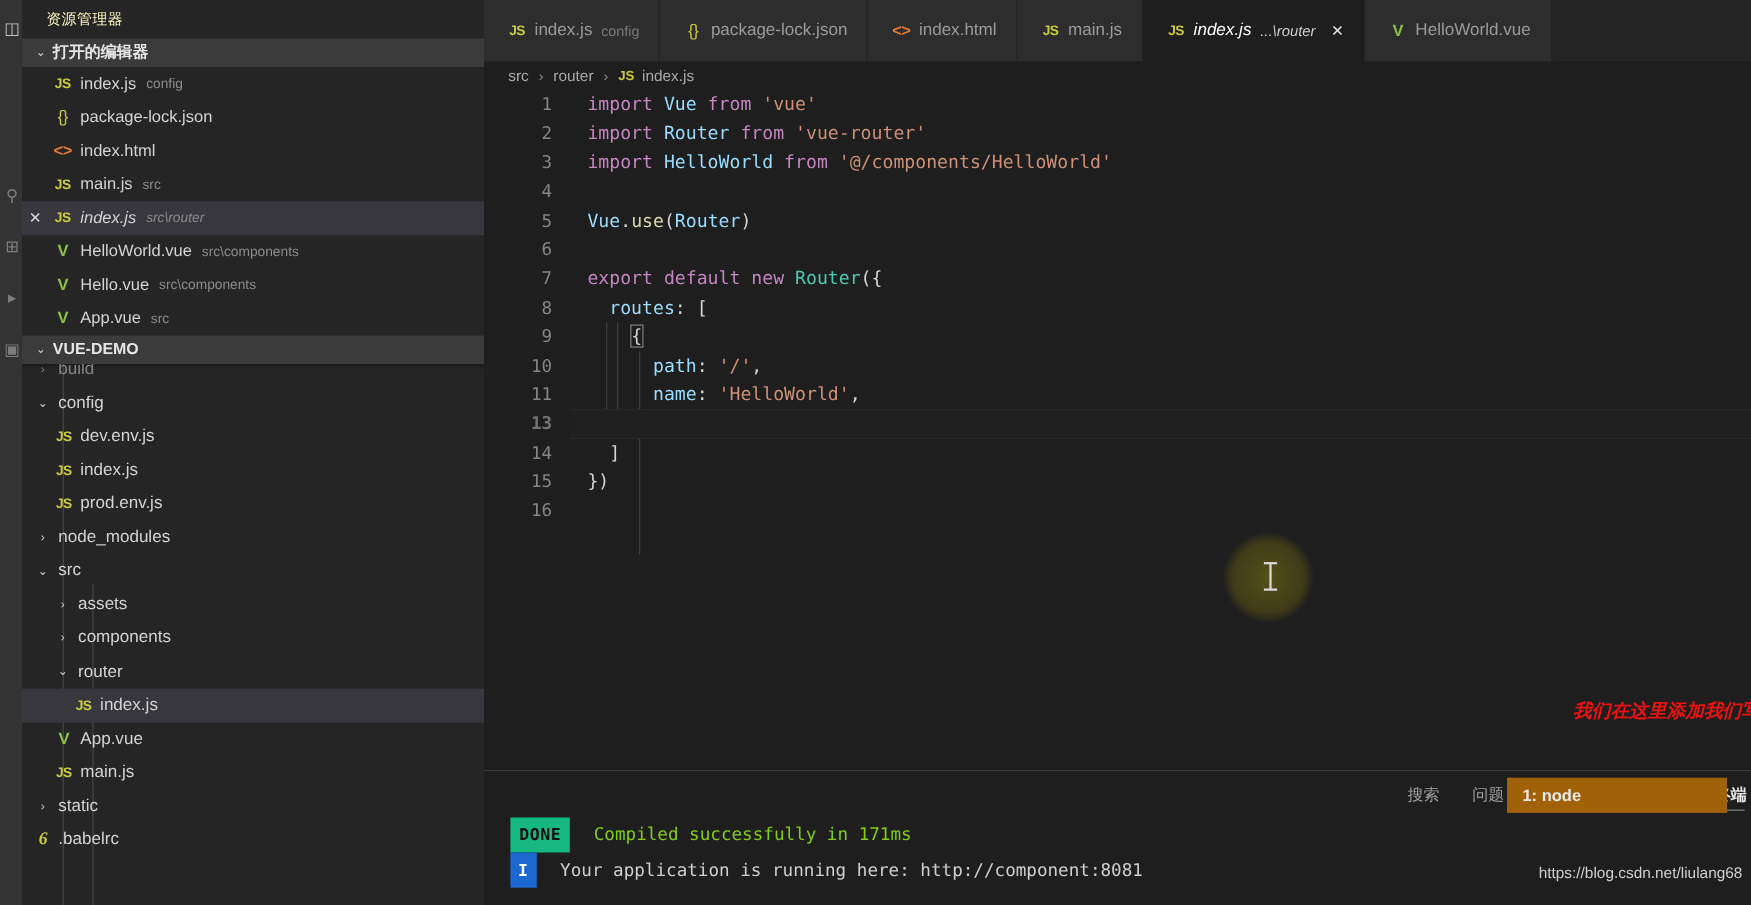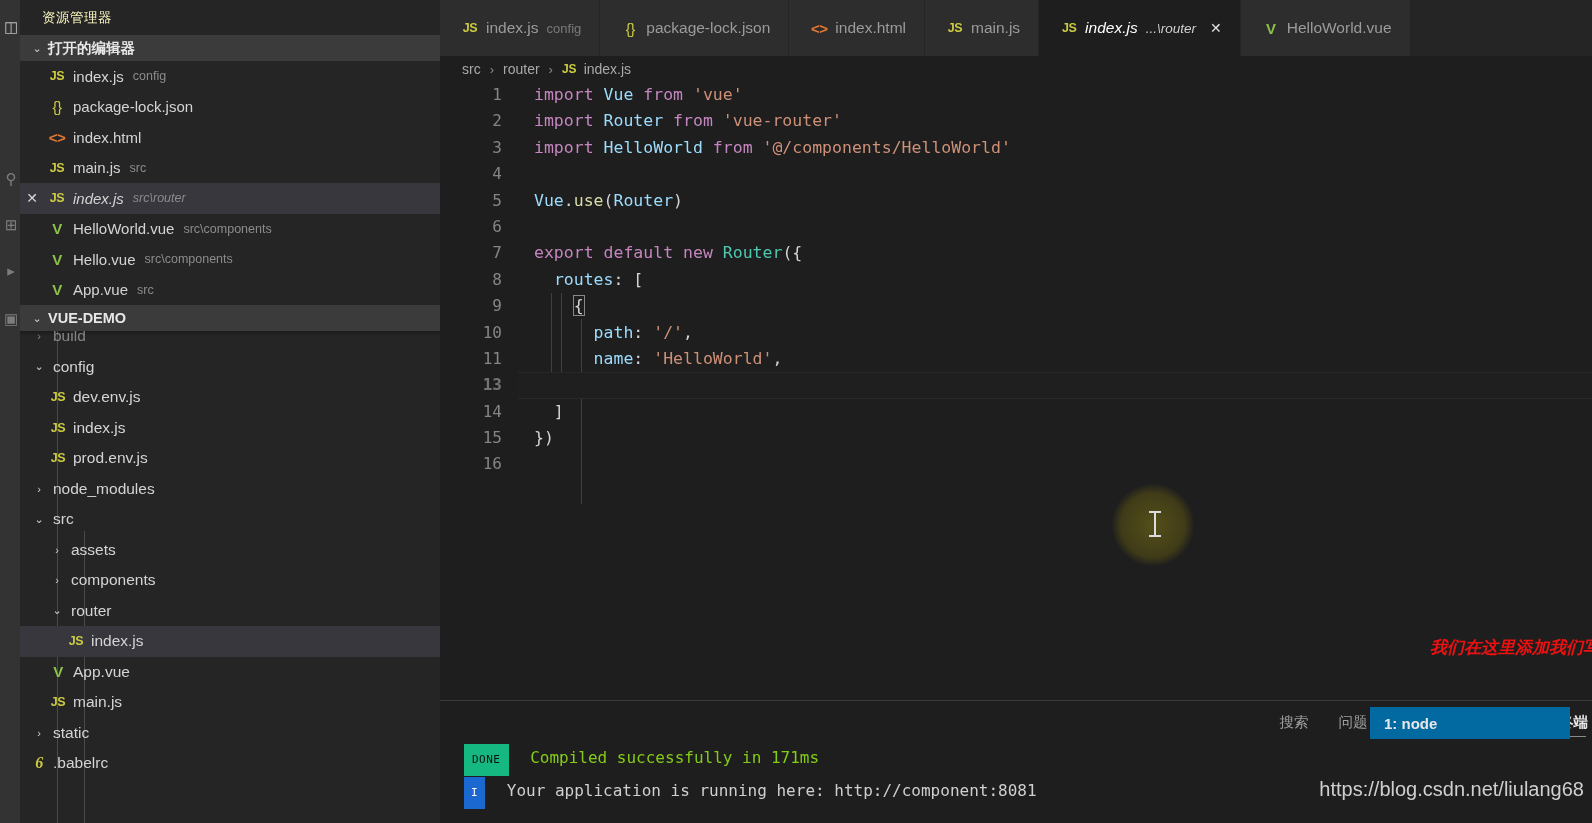--- a/index.html
+++ b/index.html
@@ -178,34 +178,34 @@
     content:""; position:absolute; left:6px; right:6px; bottom:6px;
     height:1px; background:#8a8a8a;
   }
   #panel-body {
     flex:1 1 auto; padding-left:24px; overflow:hidden;
     font-family:"DejaVu Sans Mono","Liberation Mono",monospace;
     font-size:16px; line-height:30px;
   }
   .badge {
     display:inline-block; background:#15b881; color:#101010;
-    font-weight:normal; padding:1px 8px; font-size:11px; letter-spacing:.5px;
+    font-weight:bold; padding:1px 8px; font-size:15px; letter-spacing:.5px;
     font-family:"DejaVu Sans Mono",monospace;
   }
   .badge.blue { background:#1b68d0; color:#ffffff; padding:1px 7px; }
   .term-green { color:#84cc16; }
   .term-white { color:#cfcfcf; }
   #term-select {
     position:absolute; right:22px; top:6px; width:200px; height:32px;
-    background:#0369a1; color:#e8e8e8; font-size:15px; font-weight:bold;
+    background:#a16207; color:#e8e8e8; font-size:15px; font-weight:bold;
     display:flex; align-items:center; padding-left:14px; cursor:pointer;
   }
   #watermark {
     position:absolute; right:8px; bottom:22px;
-    color:#d9d9d9; font-size:20px; font-family:"Liberation Sans",sans-serif;
+    color:#d9d9d9; font-size:14px; font-family:"Liberation Sans",sans-serif;
     opacity:.95; z-index:40;
   }
 </style>
 </head>
 <body>
 
 <div id="app">
 
   <div id="activitybar">
     <div class="ab-icon" style="top:18px">◫</div>

